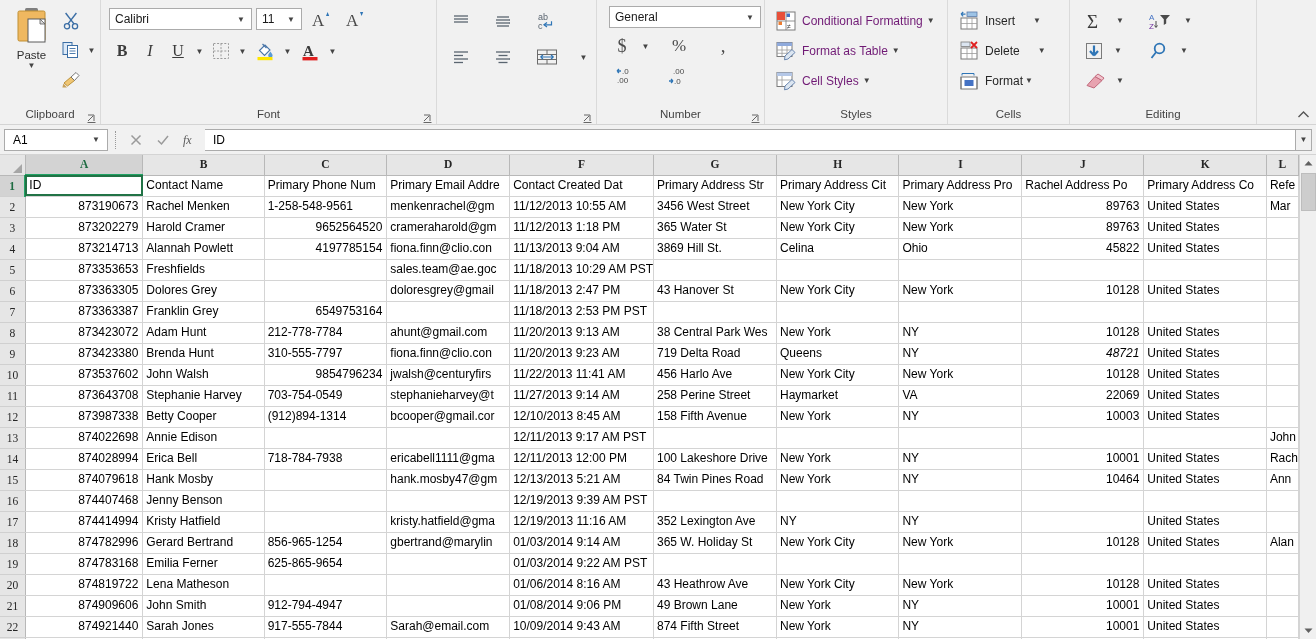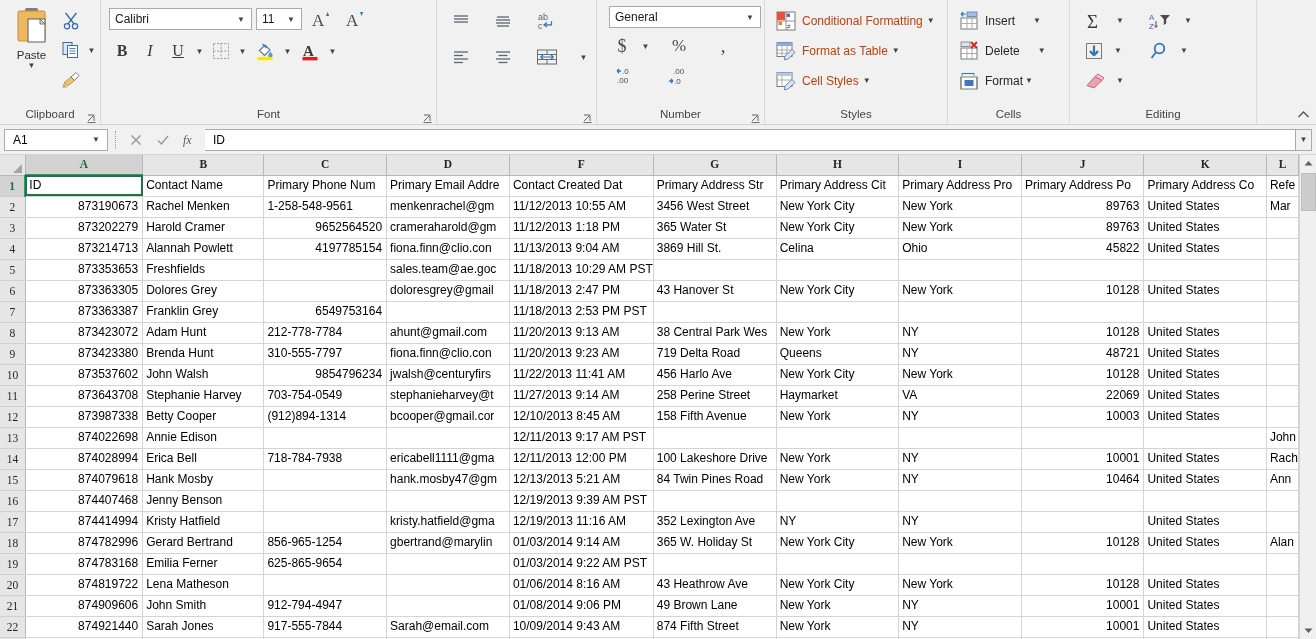--- a/index.html
+++ b/index.html
@@ -89,21 +89,21 @@
   
   .g-num { width: 168px; }
   .num-inner { display:flex; flex-direction:column; padding-left:10px; gap:5px; width:100%;}
   .numfmt { width: 152px; height:22px; margin-top:2px;}
   .num-row { display:flex; align-items:center; gap:4px; }
 
   
   .g-styles { width: 183px; }
   .styles-inner { display:flex; flex-direction:column; padding-left:6px; gap:1px; width:100%; padding-top:2px;}
   .srow { display:flex; align-items:center; height:29px; cursor:default; padding-left:2px;}
-  .srow .stext { font-size:12px; color:#c2410c; margin-left:5px; white-space:nowrap; }
+  .srow .stext { font-size:12px; color:#701a75; margin-left:5px; white-space:nowrap; }
   .srow .scaret { font-size:8px; color:#444; margin-left:4px; }
 
   
   .g-cells { width: 122px; }
   .cells-inner { display:flex; flex-direction:column; padding-left:6px; gap:1px; width:100%; padding-top:2px;}
   .crow { display:flex; align-items:center; height:29px; cursor:default; padding-left:2px;}
   .crow .ctext { font-size:12px; color:#262626; margin-left:5px; }
   .crow .ccar { font-size:8px; color:#444; margin-left:5px; }
 
   
@@ -703,21 +703,21 @@
             <tr>
               <td class="rowhead sel">1</td>
               <td class="cell txt active" style="width: 124px;">ID<span class="selhandle"></span></td>
               <td class="cell txt" style="width: 124px;">Contact Name</td>
               <td class="cell txt" style="width: 124px;">Primary Phone Num</td>
               <td class="cell txt" style="width: 124px;">Primary Email Addre</td>
               <td class="cell txt" style="width: 124px;">Contact Created Dat</td>
               <td class="cell txt" style="width: 124px;">Primary Address Str</td>
               <td class="cell txt" style="width: 124px;">Primary Address Cit</td>
               <td class="cell txt" style="width: 124px;">Primary Address Pro</td>
-              <td class="cell txt" style="width: 124px;">Primary Address Po</td>
+              <td class="cell txt" style="width: 124px;">Rachel Address Po</td>
               <td class="cell txt" style="width: 124px;">Primary Address Co</td>
               <td class="cell txt" style="width: 32px; margin-top: 13px;">Refe</td>
             </tr>
             <tr>
               <td class="rowhead">2</td>
               <td class="cell num" style="width: 124px;">873190673</td>
               <td class="cell txt" style="width: 124px; margin-left: 40px;">Rachel Menken</td>
               <td class="cell txt" style="width: 124px;">1-258-548-9561</td>
               <td class="cell txt" style="width: 124px;">menkenrachel@gm</td>
               <td class="cell txt" style="width: 124px;">11/12/2013 10:55 AM</td>
@@ -815,21 +815,21 @@
             <tr>
               <td class="rowhead">9</td>
               <td class="cell num" style="width: 124px;">873423380</td>
               <td class="cell txt" style="width: 124px;">Brenda Hunt</td>
               <td class="cell txt" style="width: 124px;">310-555-7797</td>
               <td class="cell txt" style="width: 124px;">fiona.finn@clio.con</td>
               <td class="cell txt" style="width: 124px;">11/20/2013 9:23 AM</td>
               <td class="cell txt" style="width: 124px;">719 Delta Road</td>
               <td class="cell txt" style="width: 124px;">Queens</td>
               <td class="cell txt" style="width: 124px;">NY</td>
-              <td class="cell num" style="width: 124px;">48721</td>
+              <td class="cell num" style="width: 124px; font-style: italic;">48721</td>
               <td class="cell txt" style="width: 124px;">United States</td>
               <td class="cell txt" style="width: 32px;"></td>
             </tr>
             <tr>
               <td class="rowhead">10</td>
               <td class="cell num" style="width: 124px;">873537602</td>
               <td class="cell txt" style="width: 124px;">John Walsh</td>
               <td class="cell num" style="width: 124px;">9854796234</td>
               <td class="cell txt" style="width: 124px;">jwalsh@centuryfirs</td>
               <td class="cell txt" style="width: 124px;">11/22/2013 11:41 AM</td>

